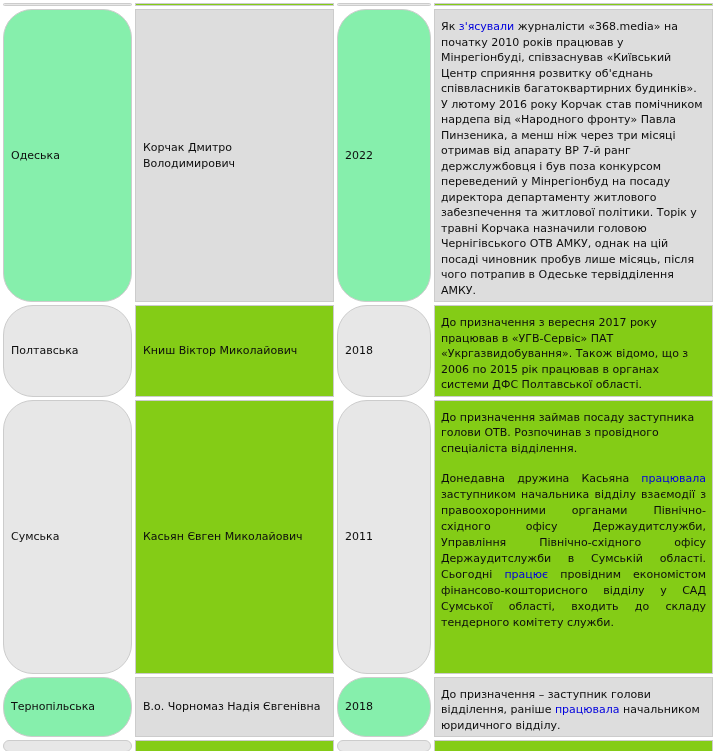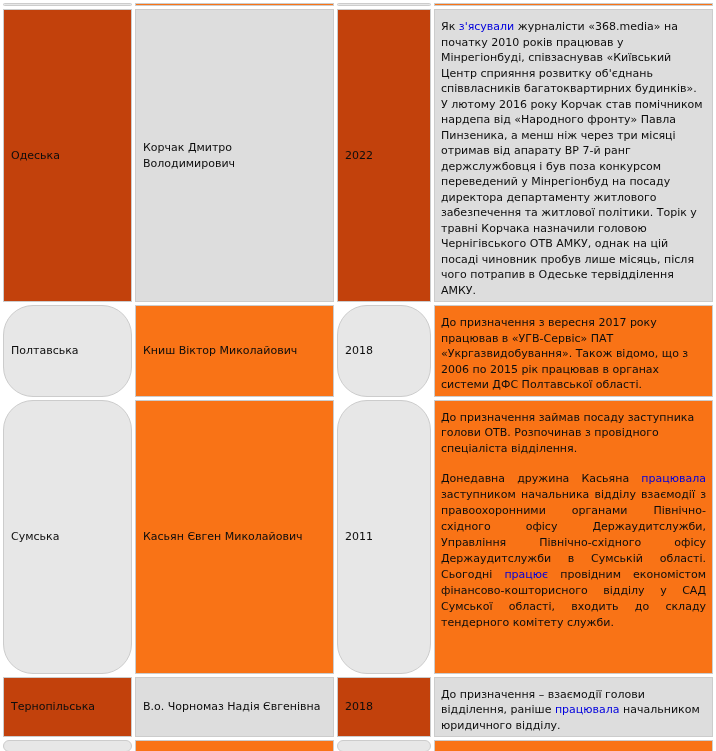--- a/index.html
+++ b/index.html
@@ -19,24 +19,24 @@
     box-sizing: border-box;
     border: 1px solid #cccccc;
     font-size: 11px;
     line-height: 15.5px;
     color: #0d0d0d;
     overflow: hidden;
     word-wrap: break-word;
   }
   td.ctext { padding: 1px 7px; vertical-align: middle; }
   td.cdet  { padding: 9px 6px 3px 6px; vertical-align: top; }
-  tr.odd  td.lt { background: #c2410c; }
+  tr.odd  td.lt { background: #86efac; border-radius: 29px; }
   tr.odd  td.dk { background: #dddddd; }
   tr.even td.lt { background: #e7e7e7; border-radius: 30px; }
-  tr.even td.dk { background: #f97316; }
+  tr.even td.dk { background: #84cc16; }
   tr.sliver td { height: 3px; padding: 0; }
   .para { margin: 0; }
   .para + .para { margin-top: 15px; }
   .para.justify { text-align: justify; }
   .para.big { line-height: 16px; }
   a.lnk { color: #0000dd; text-decoration: none; cursor: pointer; }
 </style>
 </head>
 <body>
 
@@ -83,21 +83,21 @@
           <div class="para"><span>До призначення займав посаду заступника голови ОТВ. Розпочинав з провідного спеціаліста відділення.</span></div>
           <div class="para justify big"><span>Донедавна дружина Касьяна </span><a href="#" class="lnk">працювала</a><span> заступником начальника відділу взаємодії з правоохоронними органами Північно-східного офісу Держаудитслужби, Управління Північно-східного офісу Держаудитслужби в Сумській області. Сьогодні </span><a href="#" class="lnk">працює</a><span> провідним економістом фінансово-кошторисного відділу у САД Сумської області, входить до складу тендерного комітету служби.</span></div>
         </td>
   </tr>
 
   <tr class="odd" style="height:49px">
     <td class="ctext lt">Тернопільська</td>
     <td class="ctext dk">В.о. Чорномаз Надія Євгенівна</td>
     <td class="ctext lt">2018</td>
     <td class="cdet dk">
-          <div class="para"><span>До призначення – взаємодії голови відділення, раніше </span><a href="#" class="lnk">працювала</a><span> начальником юридичного відділу.</span></div>
+          <div class="para"><span>До призначення – заступник голови відділення, раніше </span><a href="#" class="lnk">працювала</a><span> начальником юридичного відділу.</span></div>
         </td>
   </tr>
 
   <tr class="sliver even" style="height:12px">
     <td class="ctext lt"></td>
     <td class="ctext dk"></td>
     <td class="ctext lt"></td>
     <td class="cdet dk"></td>
   </tr>
 </tbody>

